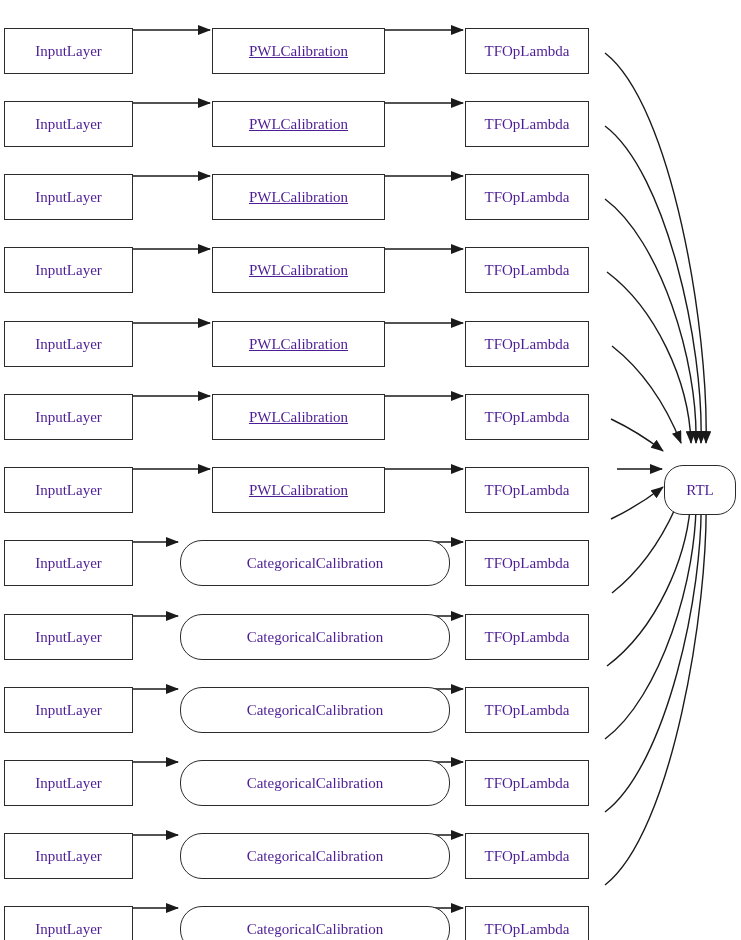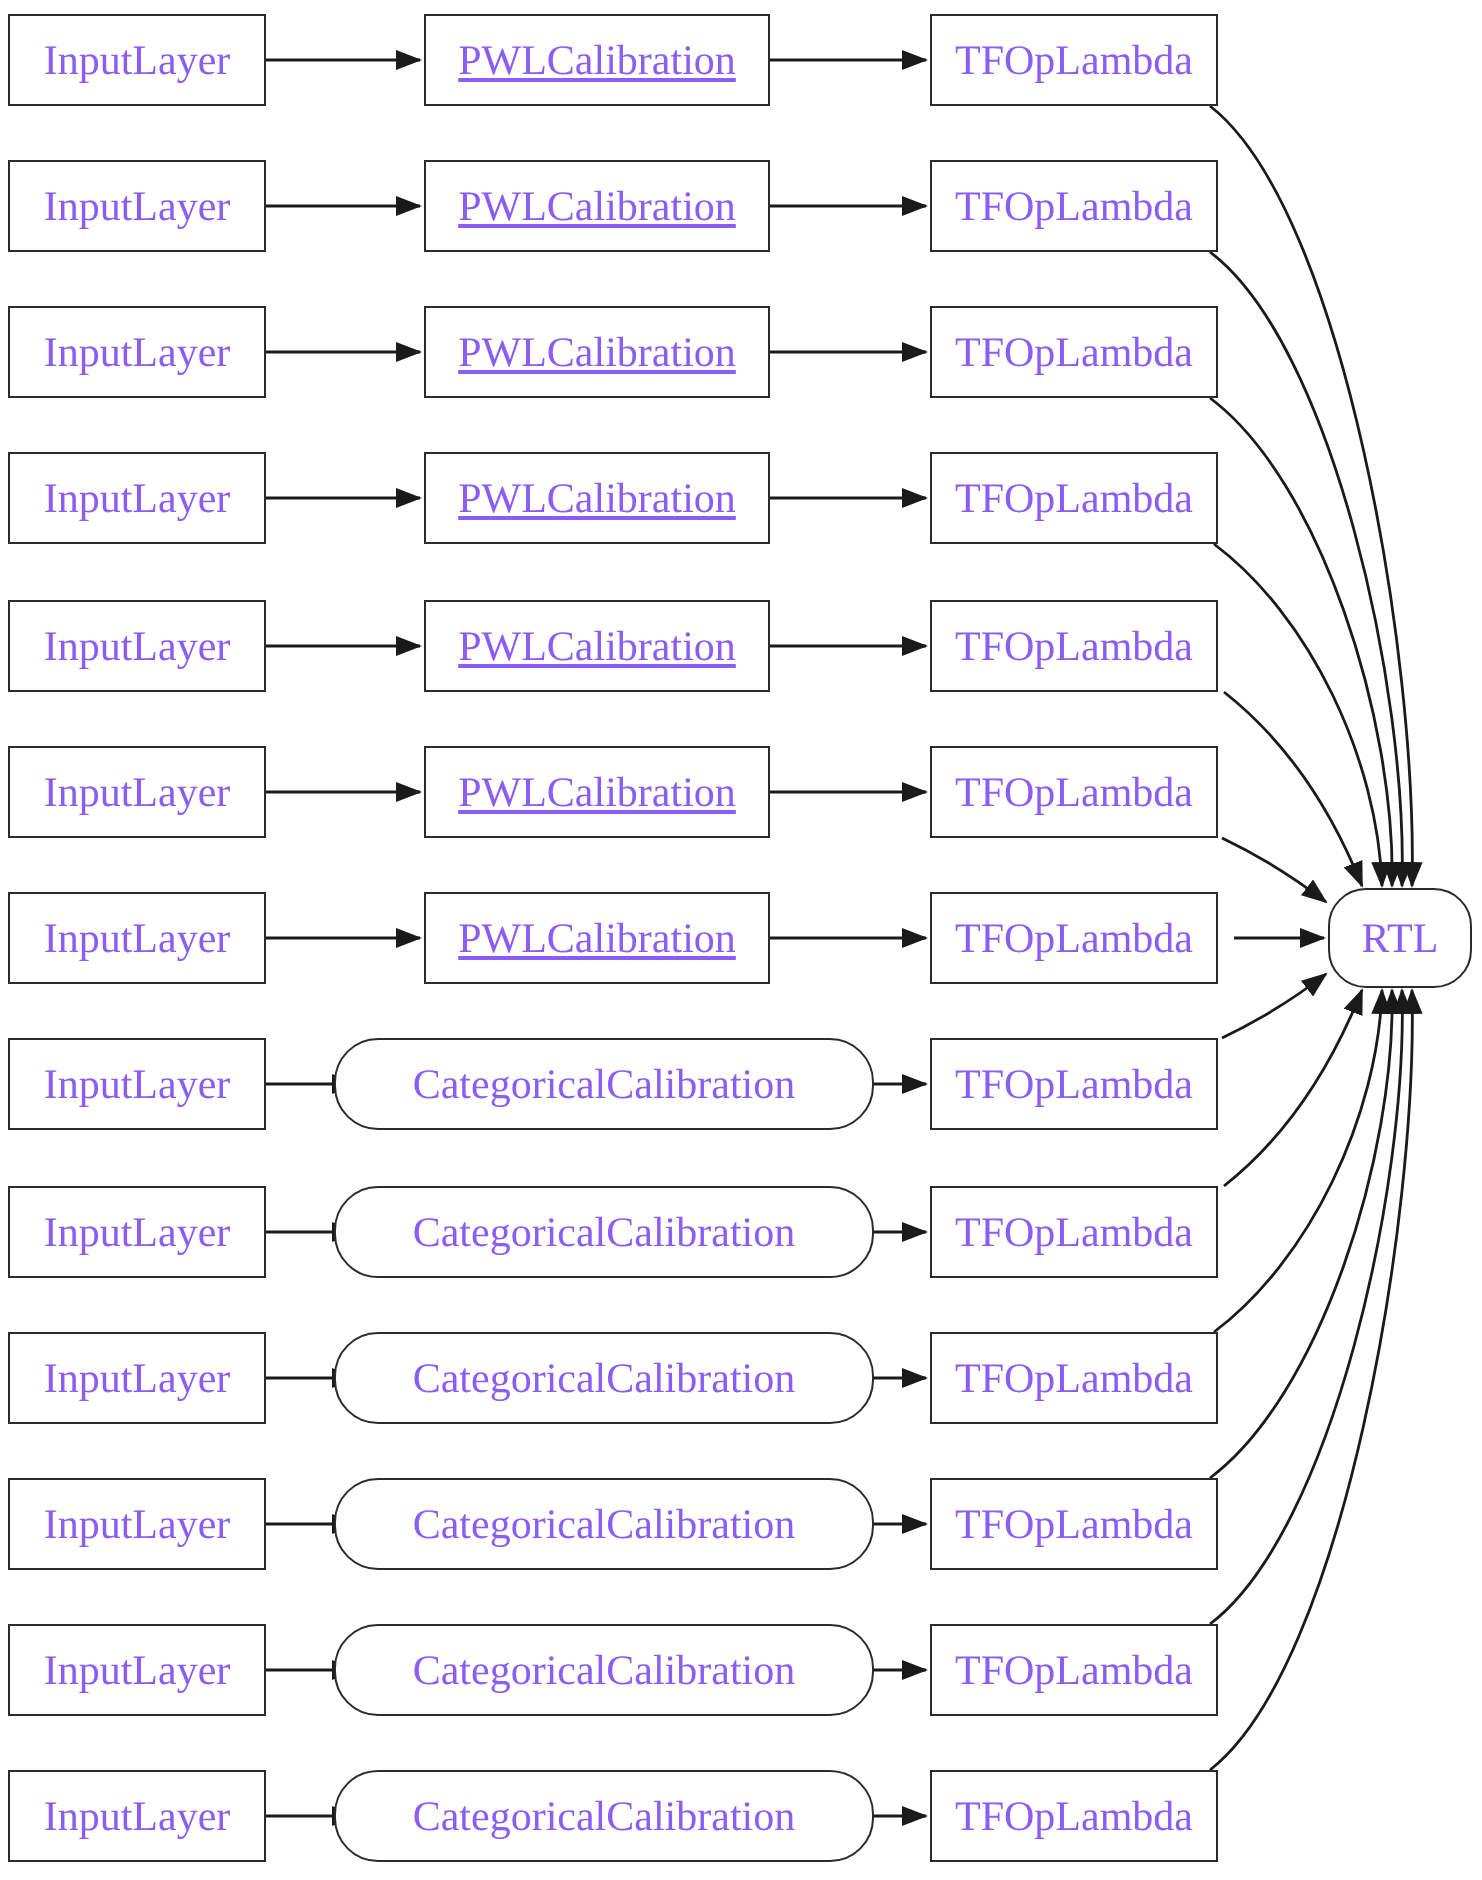--- a/index.html
+++ b/index.html
@@ -10,30 +10,31 @@
     font-family:"Liberation Serif","DejaVu Serif",serif;
     overflow:hidden;
   }
   #edge-layer{position:absolute;left:0;top:0;width:741px;height:940px;}
   .node{
     position:absolute;
     height:46px;
     box-sizing:border-box;
     border:1.4px solid #2b2b2b;
     background:#ffffff;
-    color:#8b5cf6;
+    color:#4c1d95;
     display:flex;align-items:center;justify-content:center;
-    font-size:21px;
+    font-size:15px;
     white-space:nowrap;
     line-height:1;
+    margin-top:21px;
   }
   .input-node{left:4px;width:129px;}
   .pwl-node{left:212px;width:173px;text-decoration:underline;}
-  .cat-node{left:167px;width:270px;border-radius:22px;}
-  .tfop-node{left:465px;width:144px;}
+  .cat-node{left:180px;width:270px;border-radius:22px;}
+  .tfop-node{left:465px;width:124px;}
   .rtl-node{left:664px;top:444px;width:72px;height:50px;border-radius:19px;}
   .r0{top:7px}.r1{top:80px}.r2{top:153px}.r3{top:226px}.r4{top:300px}
   .r5{top:373px}.r6{top:446px}.r7{top:519px}.r8{top:593px}.r9{top:666px}
   .r10{top:739px}.r11{top:812px}.r12{top:885px}
   .edge{stroke:#1a1a1a;stroke-width:1.4;fill:none;}
 </style>
 </head>
 <body>
 
 <div id="canvas">

